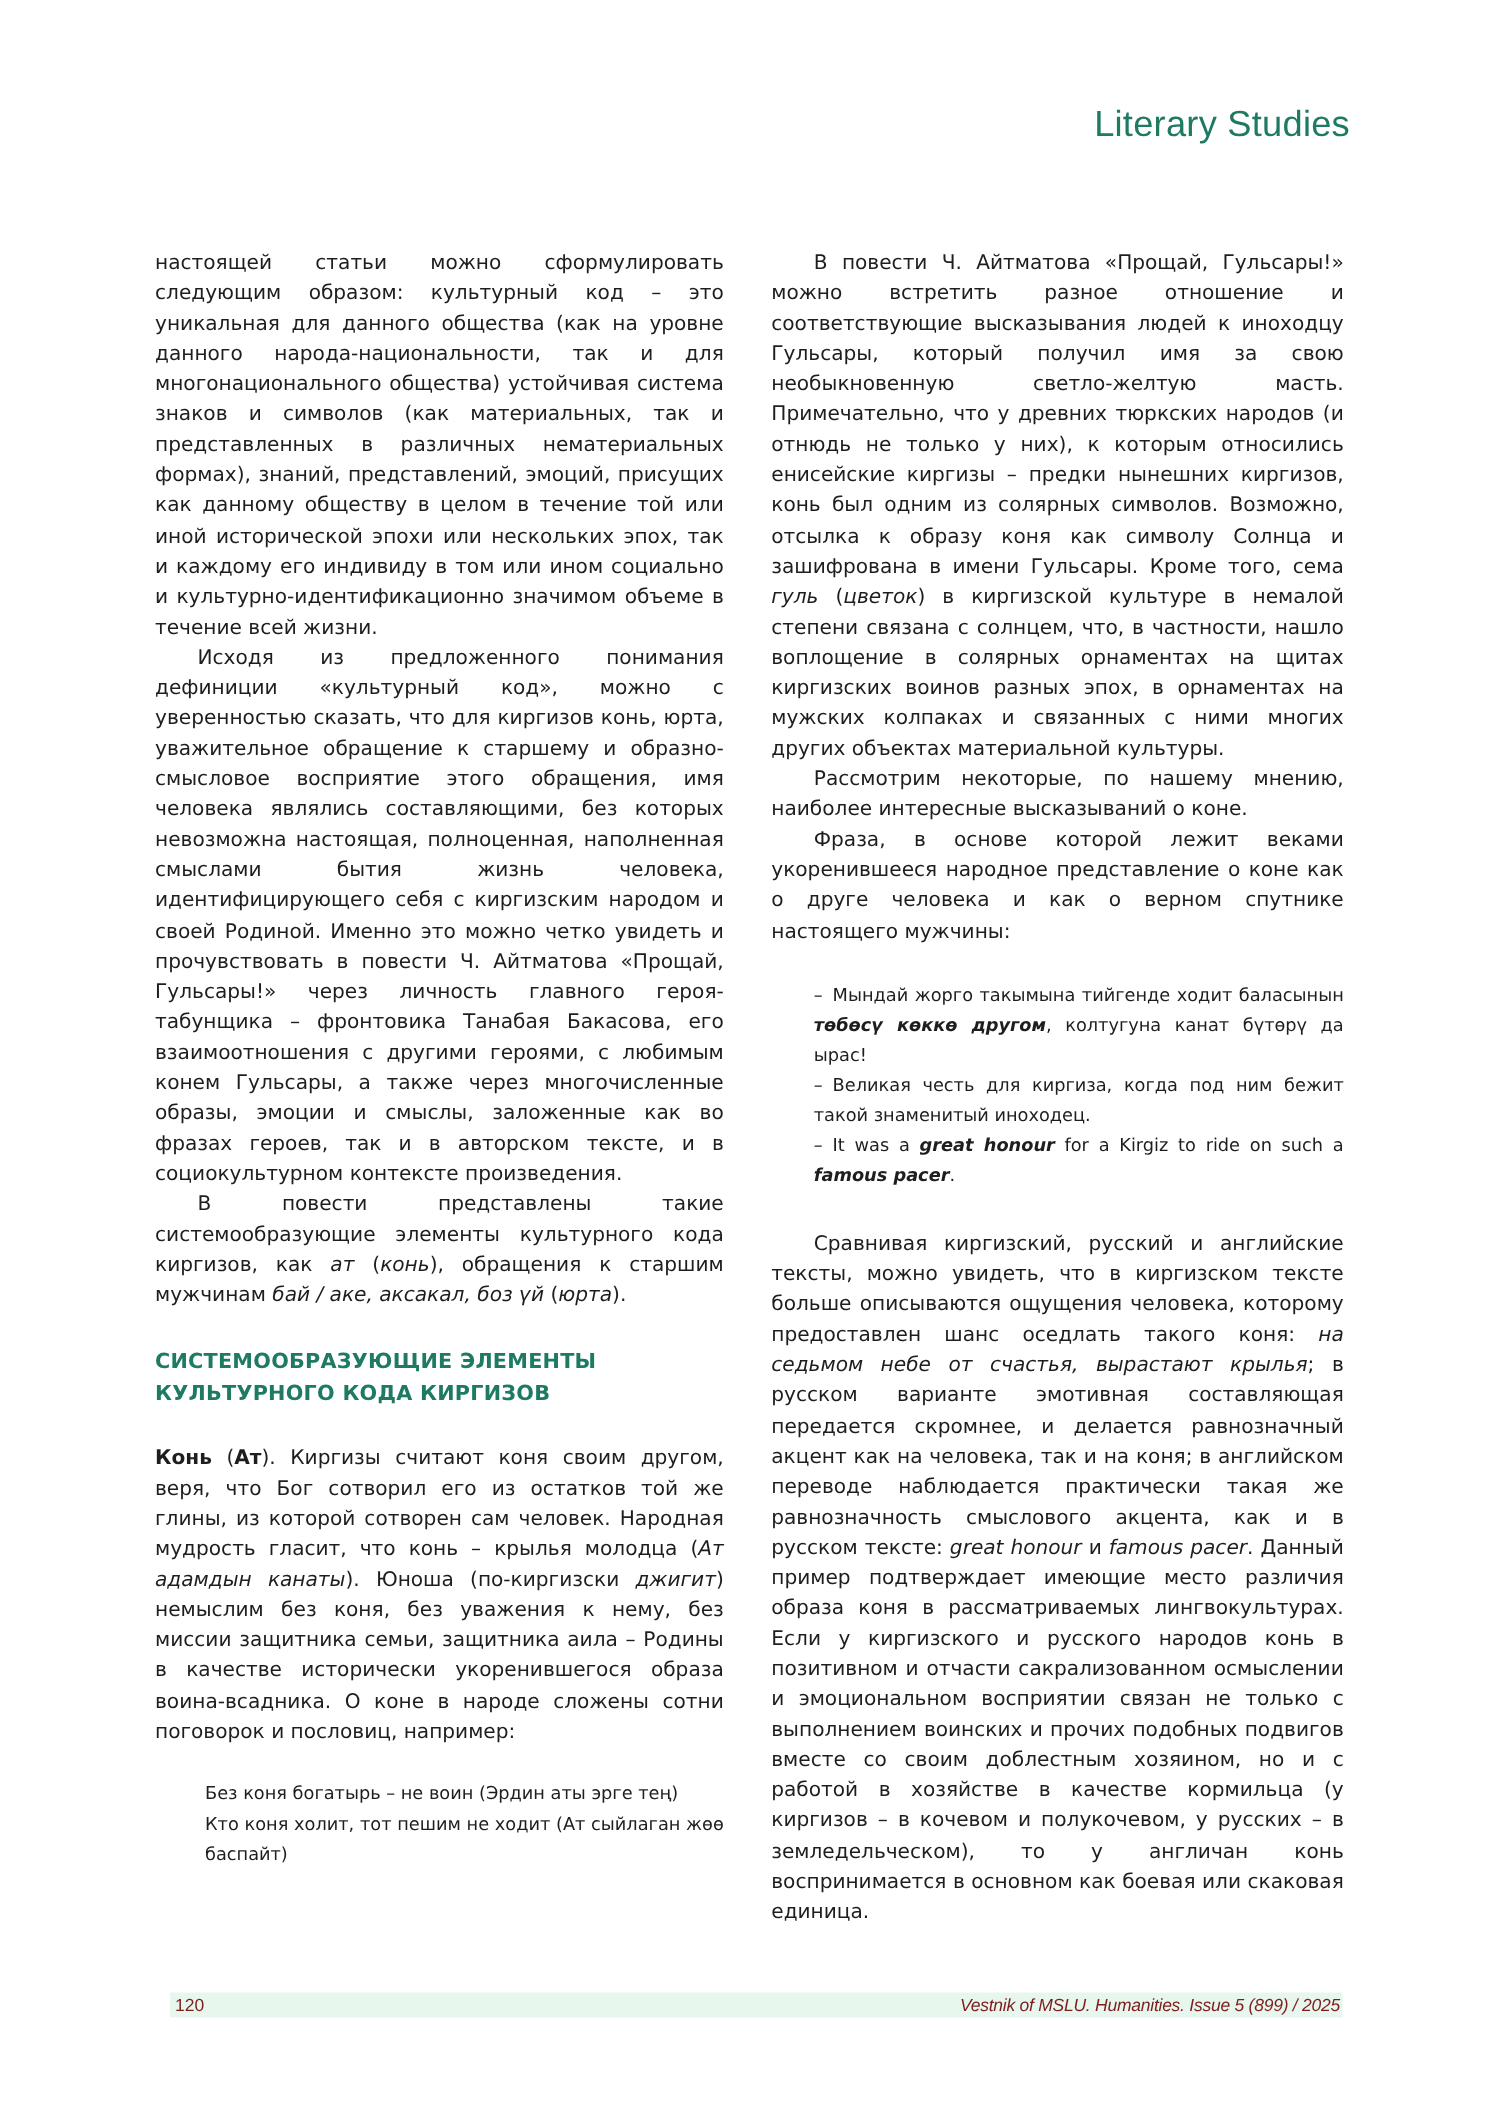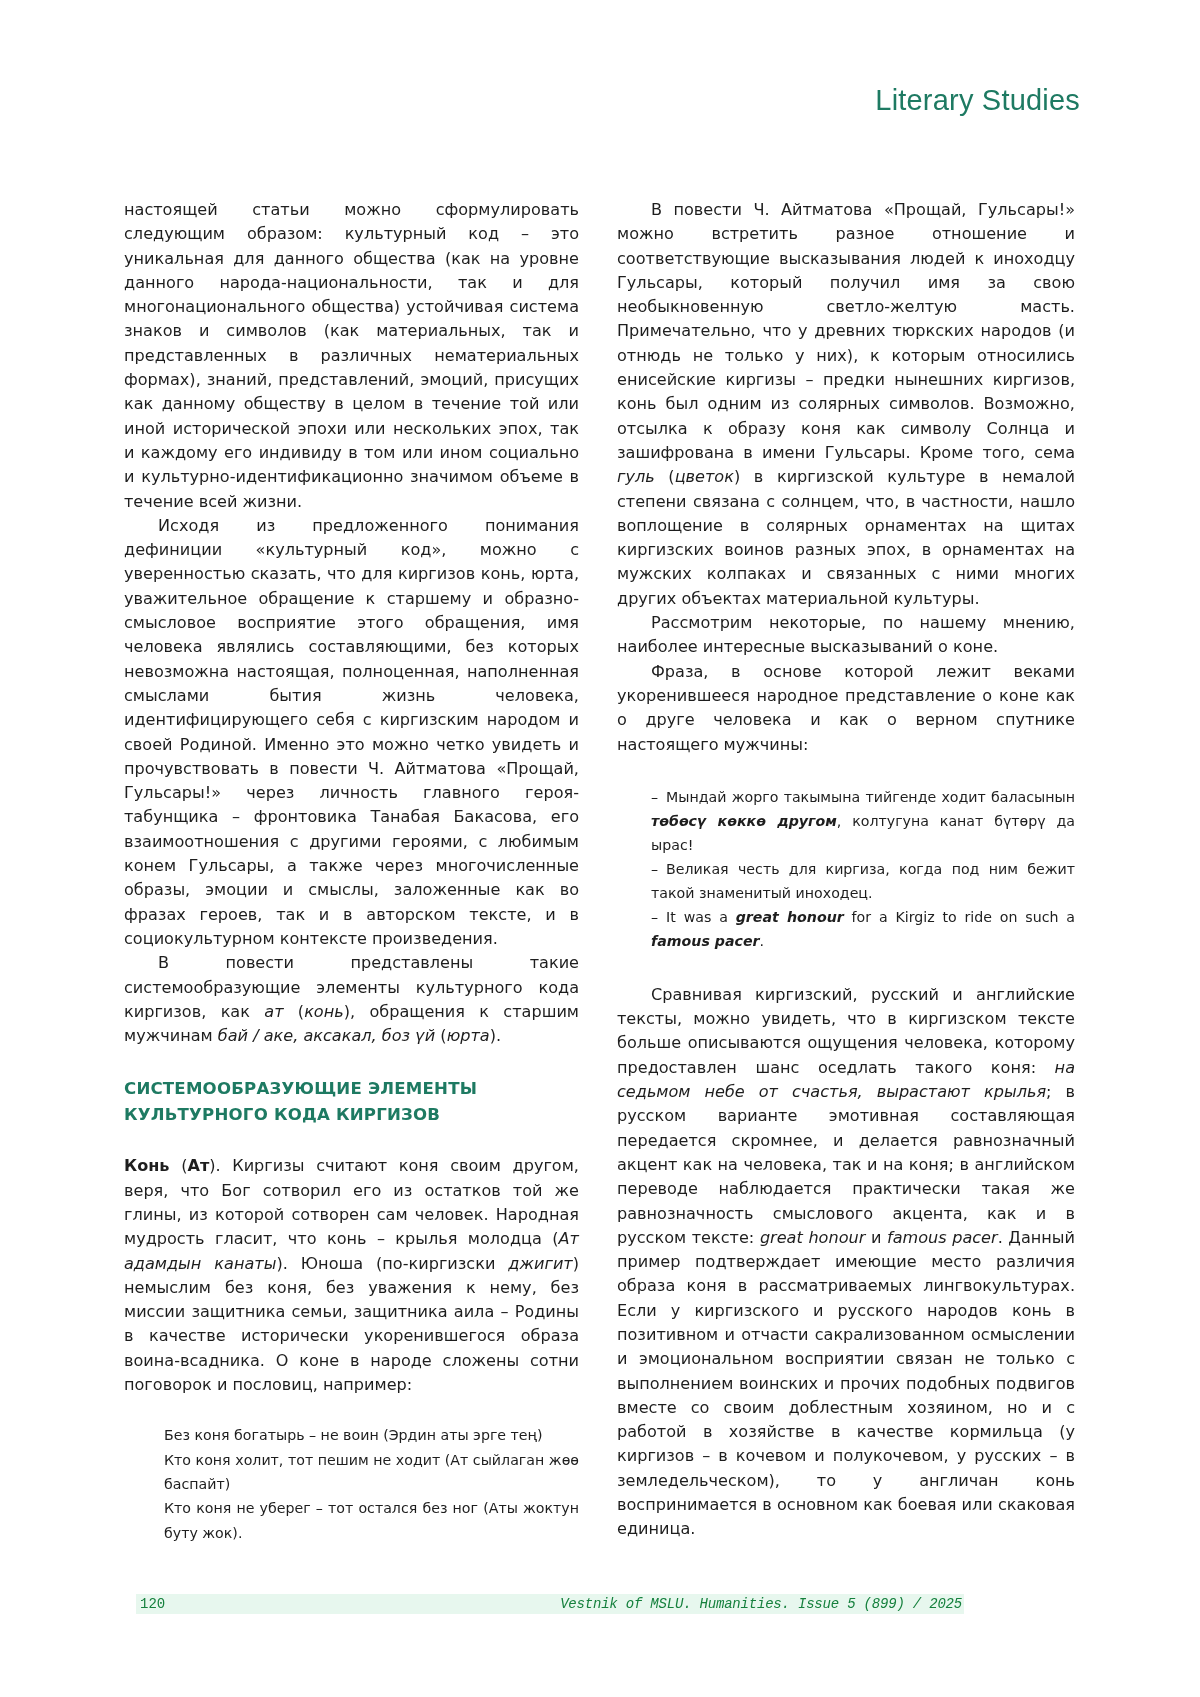--- a/index.html
+++ b/index.html
@@ -15,22 +15,22 @@
   p.indent { text-indent: 34px; }
   i, em { font-style: italic; margin-top: 30px; }
   .heading { color: #1e7a62; font-weight: bold; font-size: 16.6px; line-height: 26px;
              margin-top: 28px; margin-bottom: 26px; letter-spacing: 0.2px; text-align: left; }
   .proverbs { margin: 26px 0 0 40px; font-size: 14.2px; line-height: 24.3px; text-align: justify; }
   .proverbs div { margin: 0; }
   .quotes { margin: 28px 0 30px 34px; font-size: 14.2px; line-height: 24px; }
   .quotes .q { display: block; }
   .quotes .dash { margin-right: 8px; }
   .bi { font-weight: bold; font-style: italic; }
-  .footer { position: absolute; left: 136px; top: 1594px; width: 828px; height: 20px;
-            background: #e7f7ee; font-family: Liberation Mono, monospace; font-size: 14px; color: #15803d; }
+  .footer { position: absolute; left: 136px; top: 1594px; width: 938px; height: 20px;
+            background: #e7f7ee; font-family: Liberation Sans, sans-serif; font-size: 14px; color: #7f1d1d; }
   .footer .page-num { position: absolute; left: 4px; top: 2px; }
   .footer .journal { position: absolute; right: 2px; top: 2px; font-style: italic; letter-spacing: -0.2px; }
 </style>
 </head>
 <body>
 
 <div class="section-title">Literary Studies</div>
 
 <div class="col left">
   <p>настоящей статьи можно сформулировать следующим образом: культурный код – это уникальная для данного общества (как на уровне данного народа-национальности, так и для многонационального общества) устойчивая система  знаков и символов (как материальных, так и представленных в различных нематериальных формах), знаний, представлений, эмоций, присущих как данному обществу в целом в течение той или иной исторической эпохи или нескольких эпох, так и каждому его индивиду в том или ином социально и культурно-идентификационно значимом объеме в течение всей жизни.</p>
@@ -40,21 +40,20 @@
   <div class="heading">
     <div>СИСТЕМООБРАЗУЮЩИЕ ЭЛЕМЕНТЫ</div>
     <div>КУЛЬТУРНОГО КОДА КИРГИЗОВ</div>
   </div>
 
   <p><b>Конь</b><span> (</span><b>Ат</b><span>). Киргизы считают коня своим другом, веря, что Бог сотворил его из остатков той же глины, из которой сотворен сам человек. Народная мудрость гласит, что конь – крылья молодца (</span><i>Ат адамдын канаты</i><span>). Юноша (по-киргизски </span><i>джигит</i><span>) немыслим без коня, без уважения к нему, без миссии защитника семьи, защитника аила – Родины в качестве исторически укоренившегося образа воина-всадника.  О коне в народе сложены сотни поговорок и пословиц, например:</span></p>
 
   <div class="proverbs">
     <div>Без коня богатырь – не воин (Эрдин аты эрге тең)</div>
     <div>Кто коня холит, тот пешим не ходит (Ат сыйлаган жөө баспайт)</div>
-    <div>Кто коня не уберег – тот остался без ног (Аты жоктун буту жок).</div>
   </div>
 </div>
 
 <div class="col right">
   <p class="indent"><span>В повести Ч. Айтматова «Прощай, Гульсары!» можно встретить разное отношение и соответствующие высказывания людей к иноходцу Гульсары, который получил имя за свою необыкновенную светло-желтую масть. Примечательно, что у древних тюркских народов (и отнюдь не только у них), к которым относились енисейские киргизы – предки нынешних киргизов, конь был одним из солярных символов. Возможно, отсылка к образу коня как символу Солнца и зашифрована в имени Гульсары. Кроме того, сема </span><i>гуль</i><span> (</span><i>цветок</i><span>) в киргизской культуре в немалой степени связана с солнцем, что, в частности, нашло воплощение в солярных орнаментах на щитах киргизских воинов разных эпох, в орнаментах на мужских колпаках и связанных с ними многих других объектах материальной культуры.</span></p>
   <p class="indent">Рассмотрим некоторые, по нашему мнению, наиболее интересные высказываний о коне.</p>
   <p class="indent">Фраза, в основе которой лежит веками укоренившееся народное представление о коне как о друге человека и как о верном спутнике настоящего мужчины:</p>
 
   <div class="quotes">
     <div class="q"><span class="dash">–</span><span>Мындай жорго такымына тийгенде ходит баласынын </span><span class="bi">төбөсү көккө другом</span><span>, колтугуна канат бүтөрү да ырас!</span></div>

